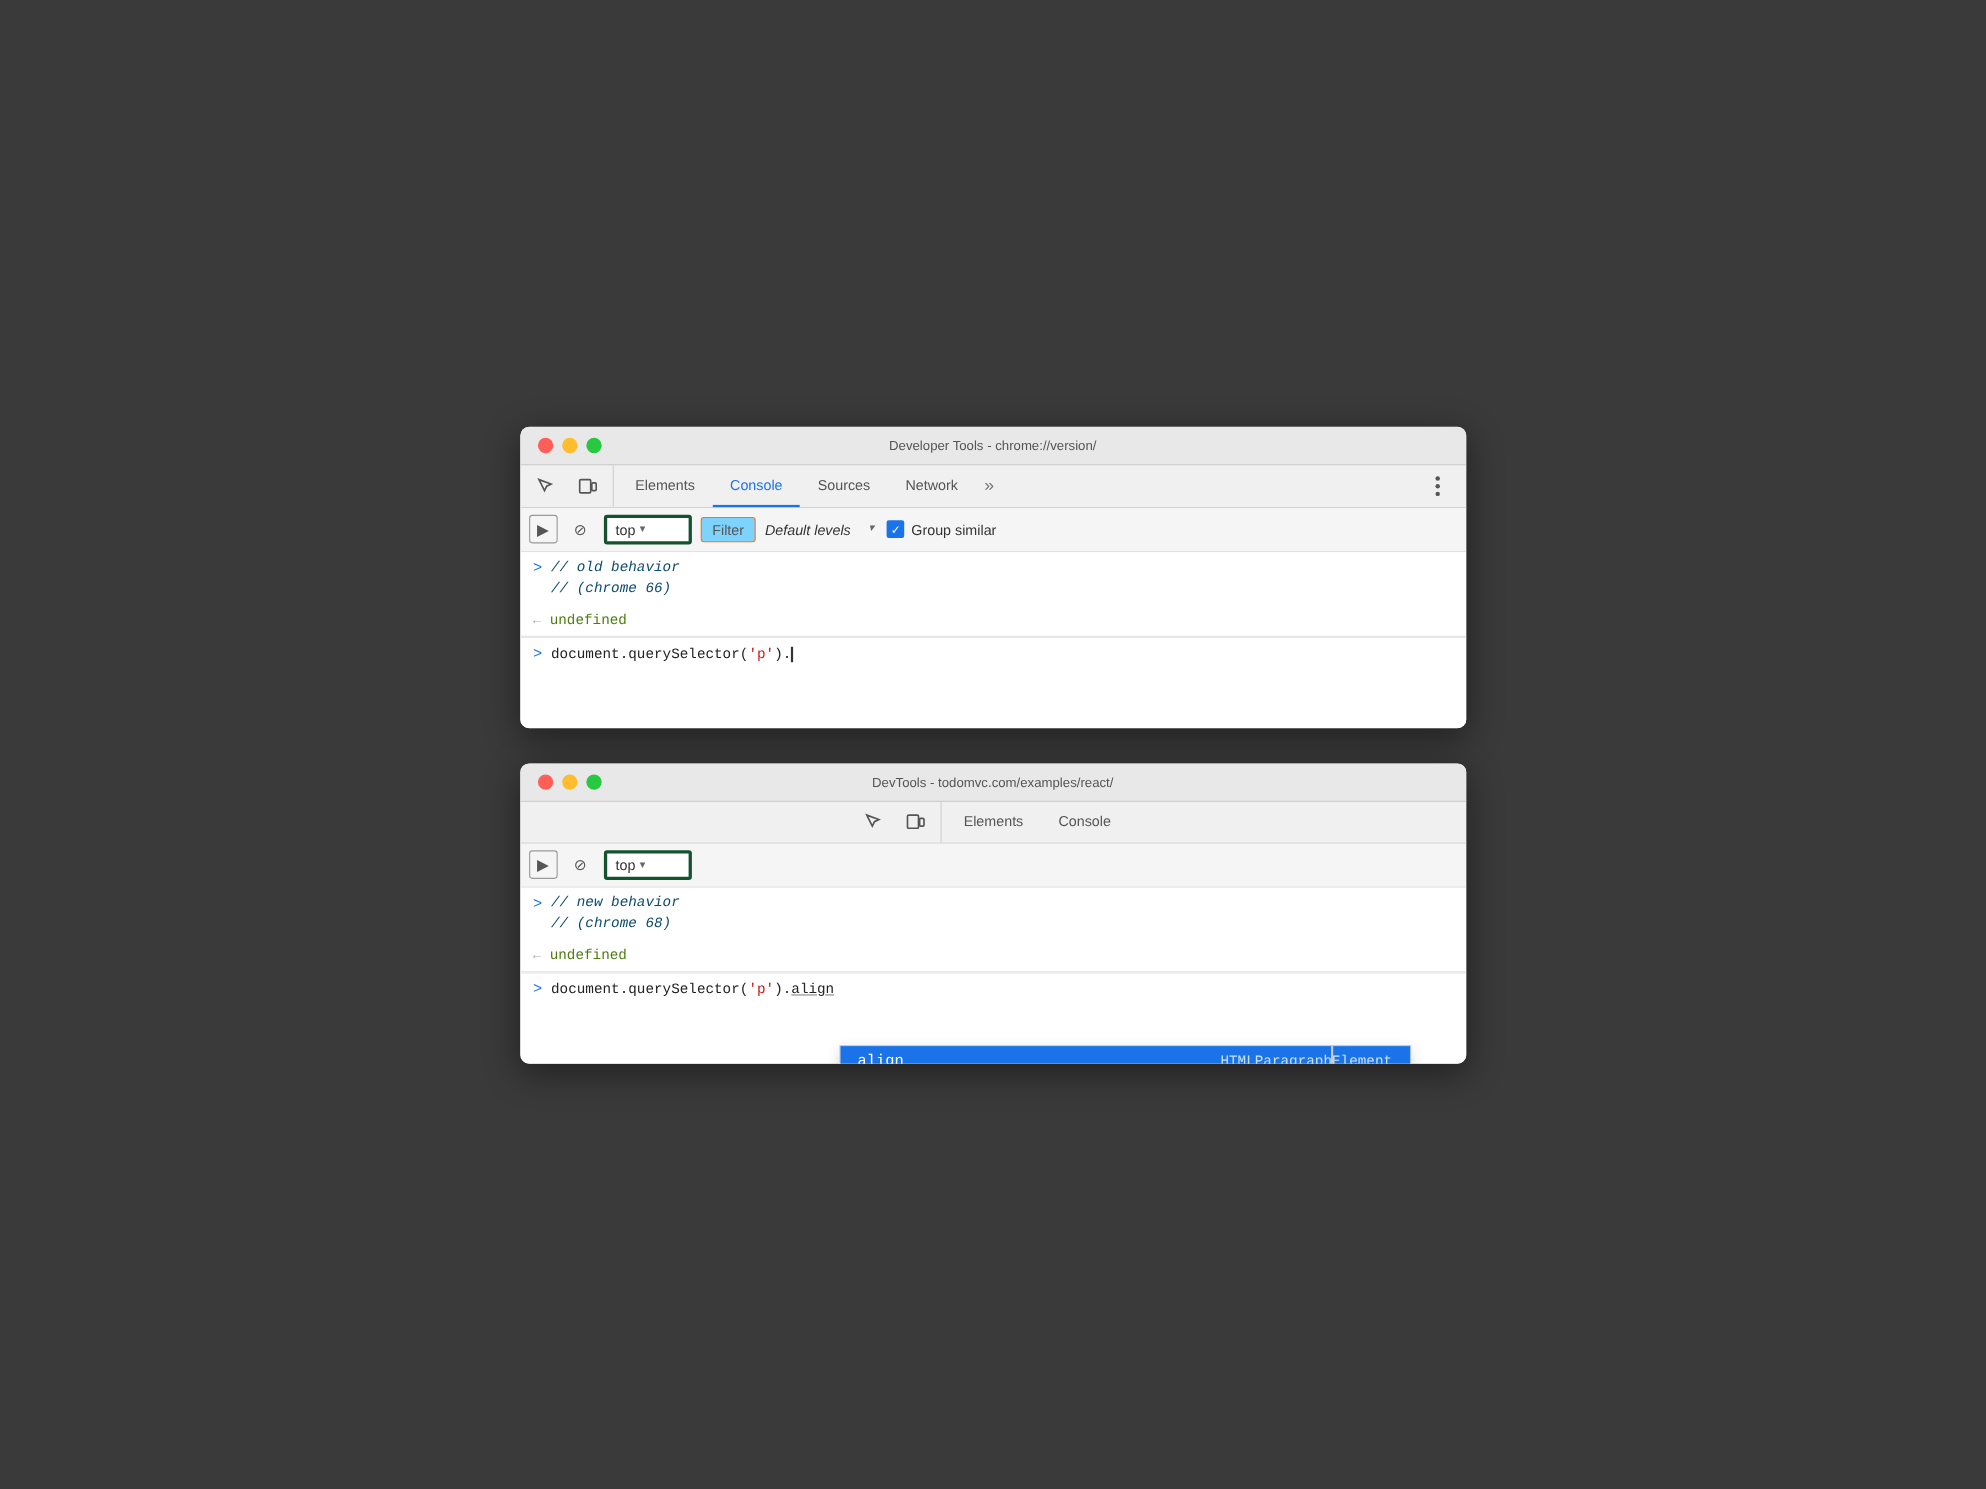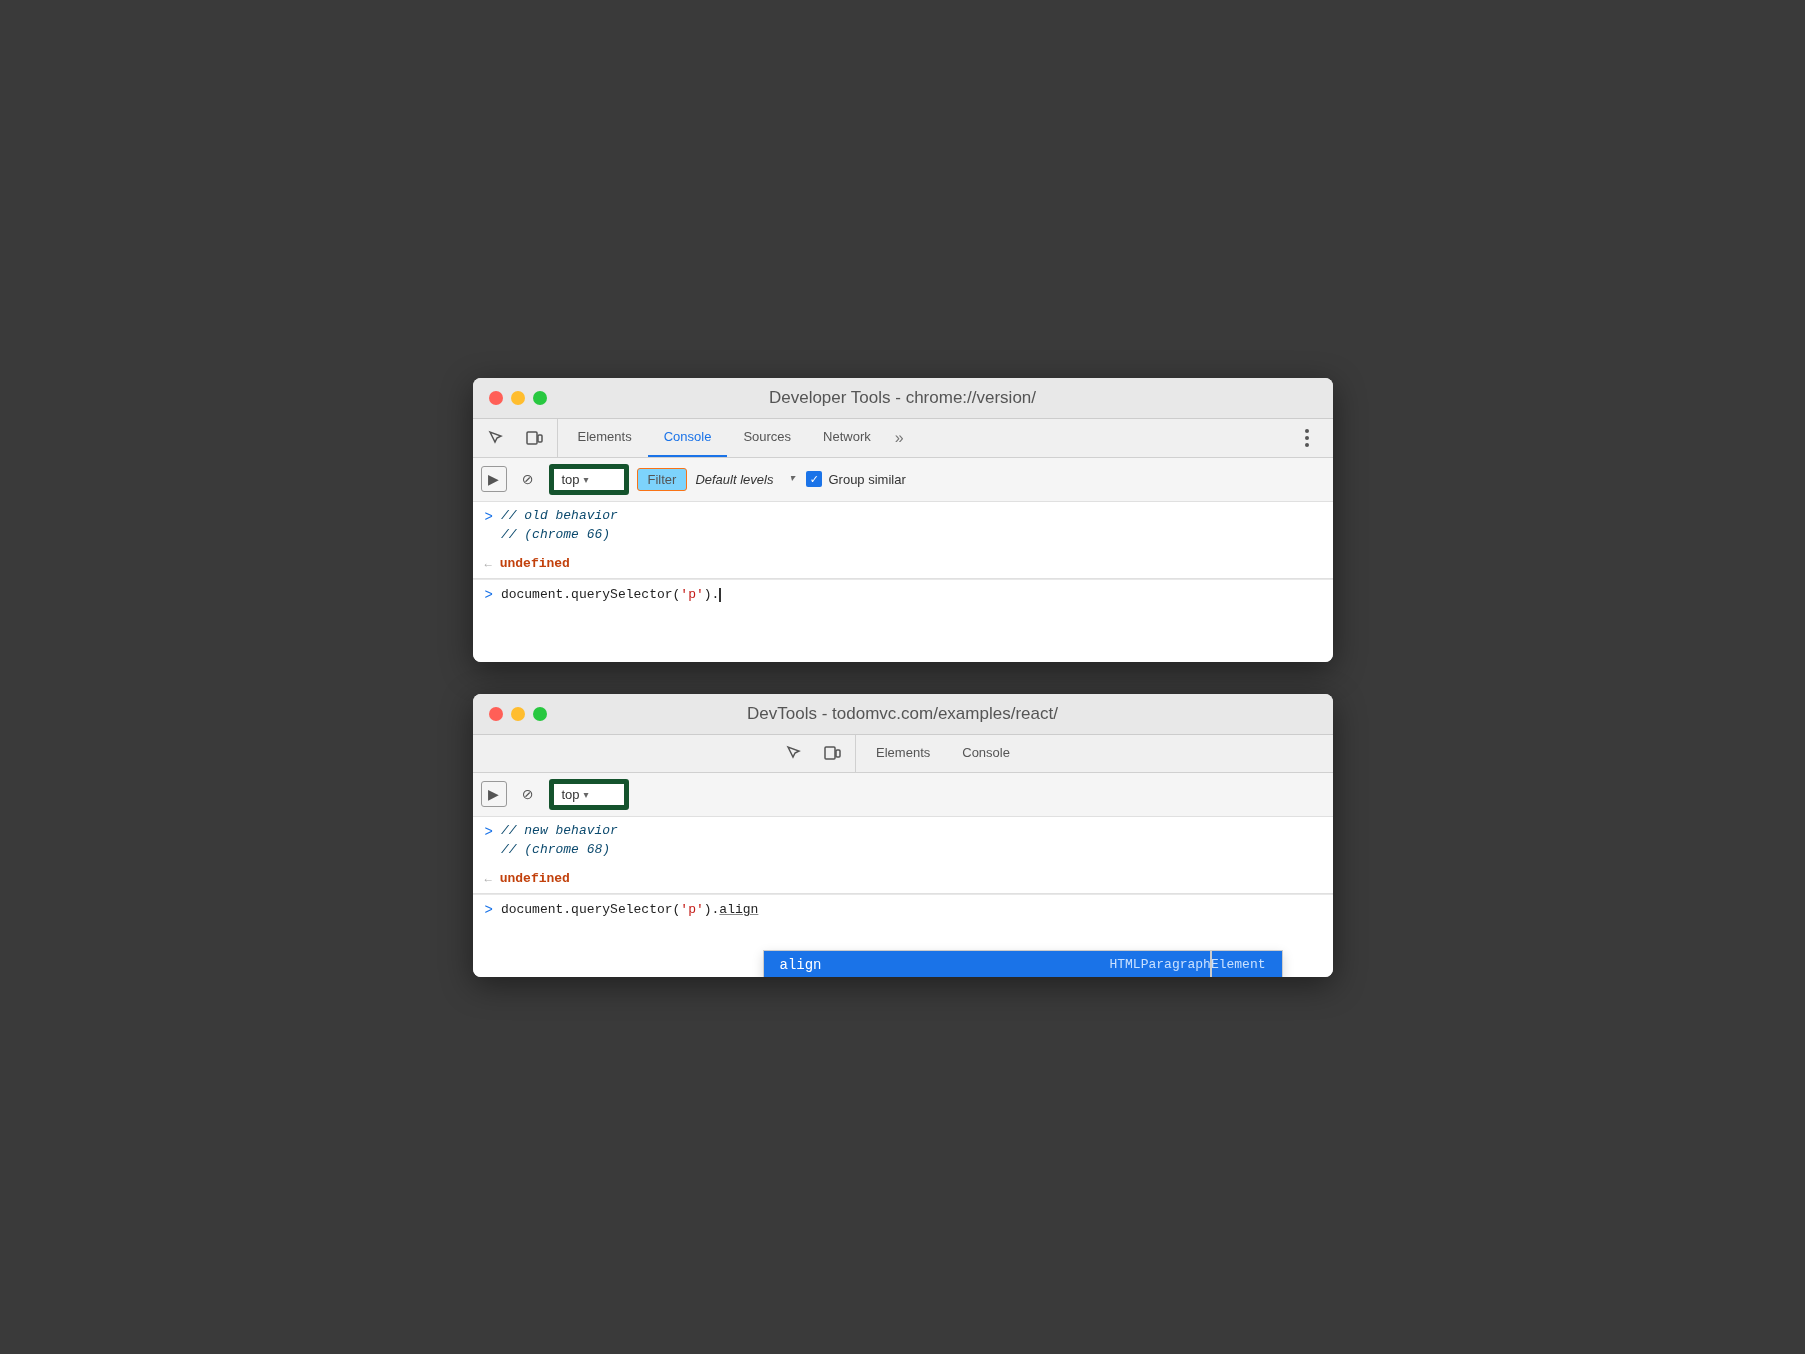--- a/index.html
+++ b/index.html
@@ -46,21 +46,21 @@
       border: none;
       cursor: pointer;
     }
     .tb-close { background: #ff5f57; }
     .tb-minimize { background: #ffbd2e; }
     .tb-maximize { background: #28c840; }
 
     .title-bar-title {
       flex: 1;
       text-align: center;
-      font-size: 17px;
+      font-size: 12px;
       color: #555;
       font-weight: 500;
     }
 
     
     .tab-bar {
       background: #f0f0f0;
       border-bottom: 1px solid #d0d0d0;
       display: flex;
       align-items: stretch;
@@ -160,21 +160,21 @@
       background: transparent;
       border: 1px solid transparent;
     }
     .console-icon-btn.bordered { border: 1px solid #999; }
 
     .context-selector {
       display: flex;
       align-items: center;
       gap: 4px;
       background: #fff;
-      border: 5px solid #14532d;
+      border: 3px solid #14532d;
       border-radius: 3px;
       padding: 3px 8px;
       font-size: 13px;
       cursor: pointer;
       color: #333;
       min-width: 80px;
     }
     .context-selector-arrow {
       color: #666;
       font-size: 10px;
@@ -247,22 +247,21 @@
     }
     .console-prompt.return {
       color: #aaa;
       font-size: 12px;
     }
     .console-comment {
       color: #0c4a6e;
       font-style: italic;
     }
     .console-undefined {
-      color: #c2410c;
-      font-weight: bold;
+      color: #4d7c0f;
     }
     .console-code {
       color: #222;
     }
     .console-string {
       color: #c41a16;
     }
     .console-cursor {
       display: inline-block;
       width: 2px;

